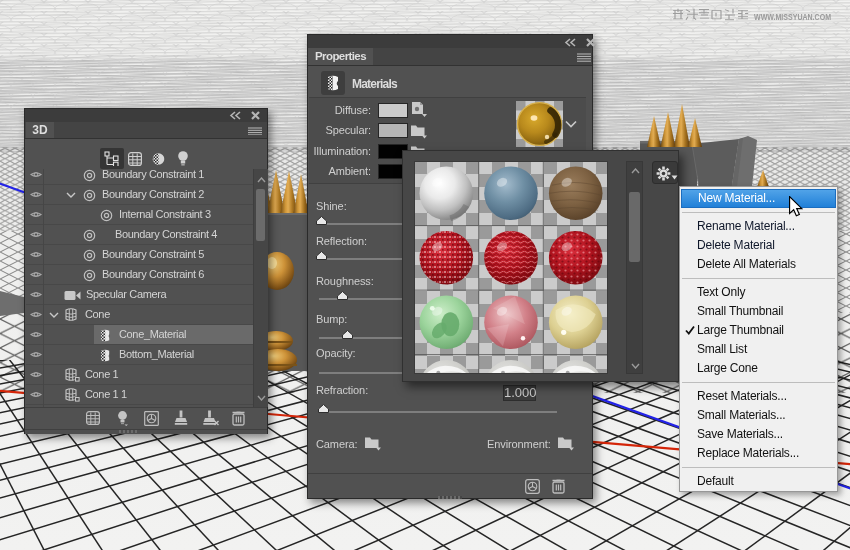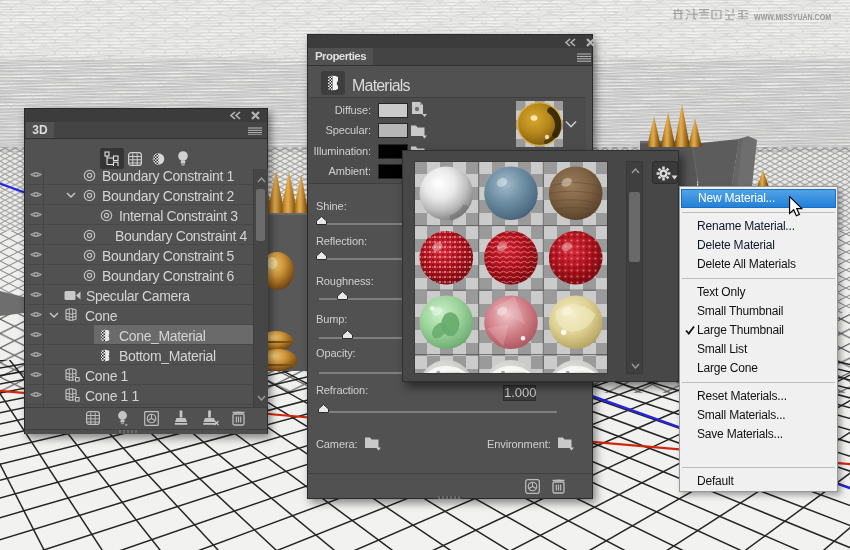--- a/index.html
+++ b/index.html
@@ -3,21 +3,21 @@
 <style>
 html,body{margin:0;padding:0;}
 body{width:850px;height:550px;overflow:hidden;position:relative;
  font-family:"Liberation Sans",sans-serif;background:#ececec;}
 .abs{position:absolute;}
 .panel{position:absolute;background:#515151;border:1px solid #2a2a2a;
  box-shadow:3px 4px 8px rgba(0,0,0,.45);box-sizing:border-box;}
 .titlebar{position:absolute;left:0;right:0;top:0;height:13px;background:#3c3c3c;}
 .tabstrip{position:absolute;left:0;right:0;background:#444444;border-bottom:1px solid #323232;}
 .tab{position:absolute;background:#515151;color:#dedede;font-weight:bold;font-size:12px;}
-.rowtxt{color:#d4d4d4;font-size:14px;letter-spacing:-0.35px;white-space:nowrap;}
+.rowtxt{color:#d4d4d4;font-size:11px;letter-spacing:-0.35px;white-space:nowrap;}
 .lbl{position:absolute;color:#cfcfcf;font-size:11px;letter-spacing:-0.1px;white-space:nowrap;}
 .sldr{position:absolute;height:2px;background:#7e7e7e;}
 .swatch{position:absolute;width:28px;height:13px;border:1px solid #262626;}
 .menu{position:absolute;left:679px;top:186px;width:159px;height:306px;
  background:#f0f0f0;border:1px solid #979797;box-shadow:3px 3px 6px rgba(0,0,0,.35);
  box-sizing:border-box;z-index:40;}
 .mi{position:absolute;left:1px;right:1px;height:19px;font-size:12px;letter-spacing:-0.2px;color:#111;
  line-height:19px;padding-left:16px;}
 .mi.dis{color:#0f172a;}
 .msep{position:absolute;left:2px;right:2px;height:1px;background:#bdbdbd;}
@@ -457,21 +457,21 @@
         <pattern id="ck2" width="3" height="3" patternUnits="userSpaceOnUse">
 <rect width="3" height="3" fill="#f2f2f2"></rect>
           <rect width="1.5" height="1.5" fill="#222"></rect>
 <rect x="1.5" y="1.5" width="1.5" height="1.5" fill="#222"></rect>
         </pattern>
       </defs>
 <path d="M3,2 q5,-2.5 10,0 v12 q-5,2.5 -10,0 z" fill="#f2f2f2"></path>
 <path d="M3,2 q2.5,-1.2 5,-0.8 v13.6 q-2.5,0.4 -5,-0.8 z" fill="url(#ck2)"></path>
 <path d="M13,6 a3.2,3.2 0 0 0 0,5 z" fill="#3e3e3e"></path>
     </svg>
-<div class="abs" style="left:44px;top:42px;font-size:16px;font-weight:normal;letter-spacing:-0.8px;color:#dcdcdc">Materials</div>
+<div class="abs" style="left:44px;top:42px;font-size:12px;font-weight:bold;letter-spacing:-0.8px;color:#dcdcdc">Materials</div>
 <div class="abs" style="left:1px;top:62px;width:277px;height:85px;background:#4c4c4c;border-top:1px solid #404040;border-bottom:1px solid #404040"></div>
 <div class="lbl" style="right:221px;top:69px">Diffuse:</div>
 <div class="swatch" style="left:70px;top:68px;background:#cbcbcb"></div>
 <div class="lbl" style="right:221px;top:89px">Specular:</div>
 <div class="swatch" style="left:70px;top:88px;background:#b6b6b6"></div>
 <div class="lbl" style="right:221px;top:110px">Illumination:</div>
 <div class="swatch" style="left:70px;top:109px;background:#020202"></div>
 <div class="lbl" style="right:221px;top:130px">Ambient:</div>
 <div class="swatch" style="left:70px;top:129px;background:#020202"></div>
 <svg class="abs" style="left:102px;top:66px" width="18" height="17" viewBox="0 0 18 17">
@@ -738,18 +738,19 @@
 <div class="mi" style="top:134px">Large Thumbnail</div>
 <svg class="abs" style="left:5px;top:138px;z-index:41" width="10" height="10" viewBox="0 0 10 10">
 <path d="M1,5.5 L3.8,8.5 L9,1.5" stroke="#111" stroke-width="1.8" fill="none"></path>
     </svg>
 <div class="mi" style="top:153px">Small List</div>
 <div class="mi" style="top:172px">Large Cone</div>
 <div class="msep" style="top:195px"></div>
 <div class="mi" style="top:200px">Reset Materials...</div>
 <div class="mi" style="top:219px">Small Materials...</div>
 <div class="mi" style="top:238px">Save Materials...</div>
+<div class="mi" style="top:257px">Replace Materials...</div>
 <div class="msep" style="top:280px"></div>
 <div class="mi" style="top:285px">Default</div>
 </div>
 <svg class="abs" style="left:789px;top:196px;z-index:50" width="14" height="21" viewBox="0 0 12 18">
 <polygon points="0.5,0.5 0.5,15 4,11.8 6.3,17 8.9,15.9 6.6,10.8 11,10.8" fill="#ffffff" stroke="#000000" stroke-width="1"></polygon>
   </svg>
 
 </body></html>

